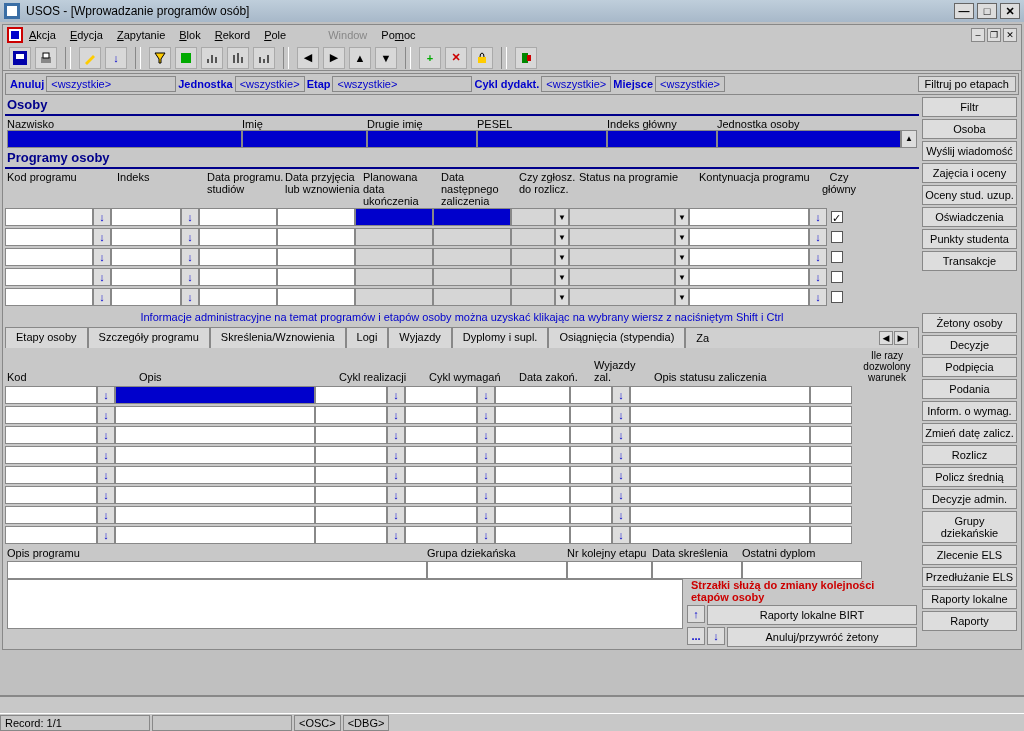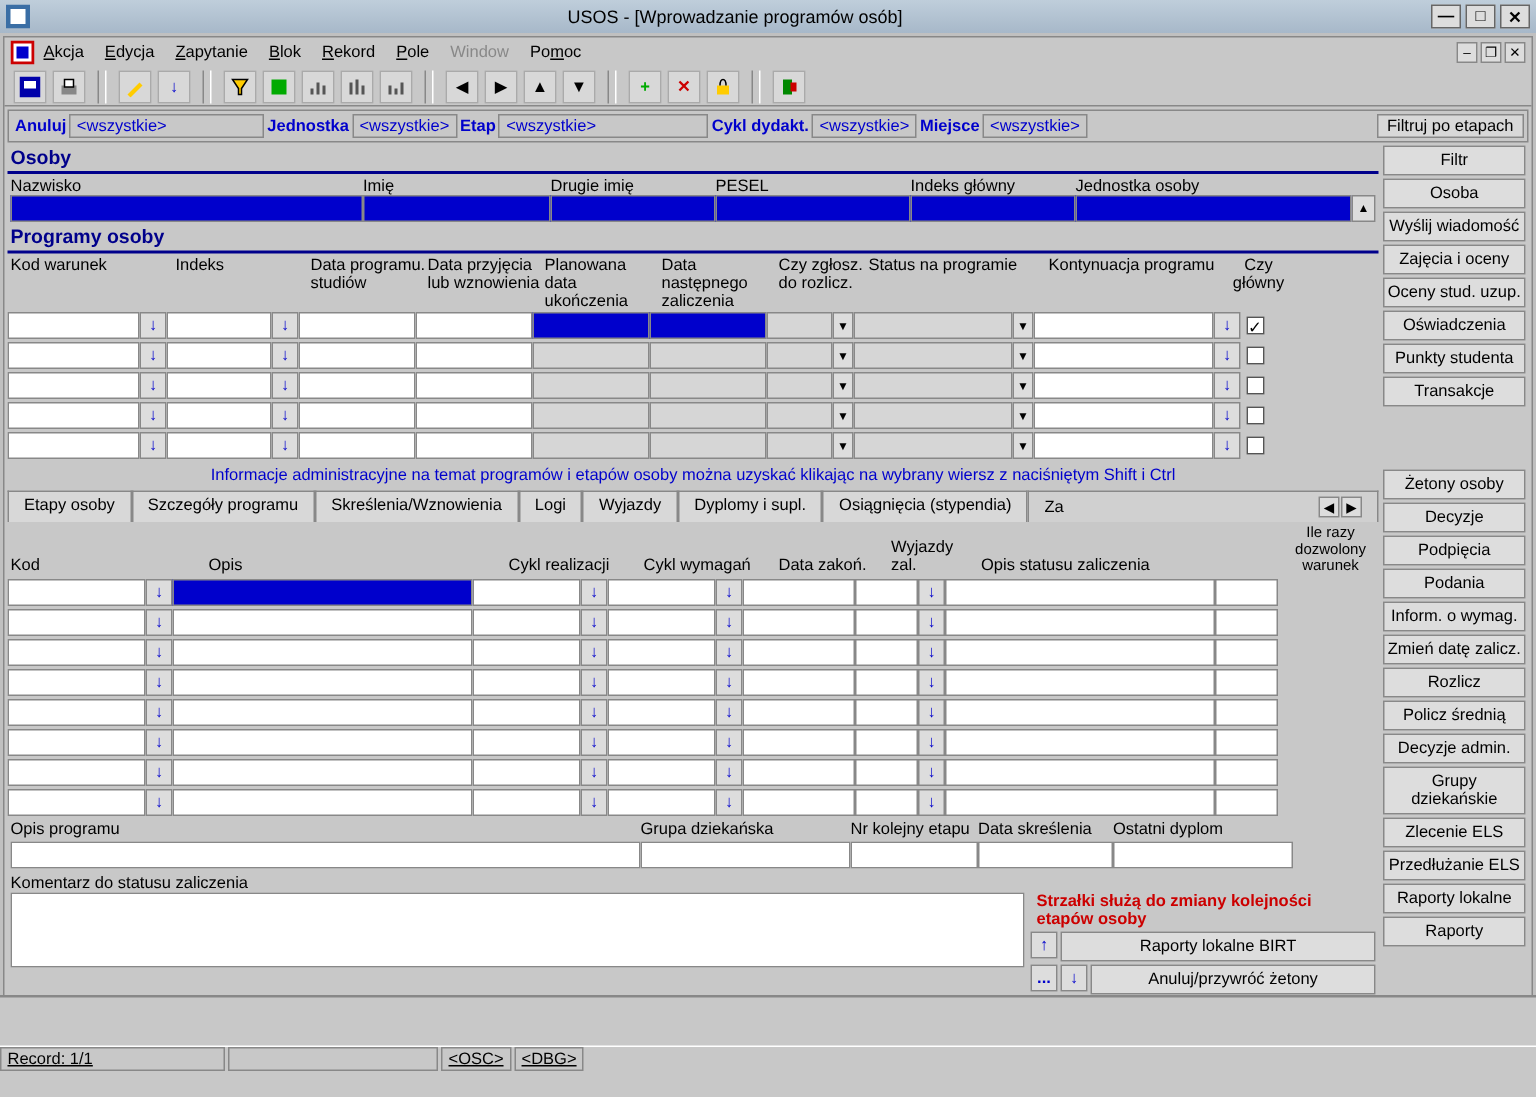--- a/index.html
+++ b/index.html
@@ -1,27 +1,27 @@
 <!DOCTYPE html>
 <html><head>
 <meta charset="utf-8">
 <style>
 * { box-sizing: border-box; margin: 0; padding: 0; font-family: Tahoma, sans-serif; font-size: 11px; }
 body { background: #c0c0c0; width: 1024px; height: 731px; overflow: hidden; }
 .titlebar { display: flex; align-items: center; height: 22px; background: linear-gradient(#bfcedb,#a7b8c9); padding: 0 4px; }
 .titlebar .icon { width: 16px; height: 16px; margin-right: 6px; display:inline-block; }
-.titlebar .title { flex: 1; text-align: center; color: #000; font-size: 12px; }
+.titlebar .title { flex: 1; text-align: left; color: #000; font-size: 12px; }
 .titlebar .wbtns { display: flex; gap: 3px; }
 .wbtn { width: 20px; height: 16px; border: 1px solid #666; background: #ddd; display: flex; align-items: center; justify-content: center; font-weight: bold; font-size: 11px; cursor: pointer; }
 .mdiwin { margin: 2px; border: 1px solid #888; background: #c8c8c8; }
 .mdibar { display: flex; align-items: center; height: 20px; padding: 0 4px; }
 .mdibar .menu { display: flex; gap: 14px; margin-left: 6px;}
 .mdibar .menu span { cursor: pointer; }
 .mdibar .menu span u { text-decoration: underline; }
-.mdibar .disabled { color: #888; }
+.mdibar .disabled { color: #888; margin-left: 28px; }
 .mdibar .right { margin-left: auto; display:flex; gap:2px;}
 .sbtn { width:14px; height:14px; border:1px solid #888; background:#ddd; font-size:9px; display:flex;align-items:center;justify-content:center;cursor:pointer;}
 .toolbar { display: flex; align-items: center; height: 26px; padding: 0 6px; gap: 4px; border-bottom: 1px solid #888; }
 .tbtn { width: 22px; height: 22px; border: 1px solid #aaa; background: #d8d8d8; display:flex;align-items:center;justify-content:center;cursor:pointer;}
 .tsep { width: 6px; height: 22px; border-left: 1px solid #888; border-right: 1px solid #fff; margin: 0 4px;}
 .body { position: relative; padding: 2px; }
 .filters { display:flex; align-items:center; background:#c8c8c8; border:1px solid #888; padding:2px;}
 .filters .lbl { color:#0000cc; font-weight:bold; padding: 0 2px; }
 .filters .val { color:#0000cc; border:1px solid #888; background:#c8c8c8; padding: 1px 4px;  }
 .filters .btn { border:1px solid #888; background:#d8d8d8; padding:1px 6px; margin-left:auto; cursor:pointer;}
@@ -30,21 +30,21 @@
 .field { border:1px solid #888; background:#0000cc; height:18px; }
 .rbtn { display:block; width:100%; border:1px solid #888; background:#ddd; padding:3px 2px; text-align:center; margin-bottom:2px; cursor:pointer;}
 .progrow { display:flex; align-items:center; height:20px; }
 .cell { border:1px solid #888; background:#fff; height:18px; }
 .arrow { width:18px; height:18px; border:1px solid #888; background:#ddd; display:flex; align-items:center; justify-content:center; color:#0000cc; font-weight:bold; cursor:pointer;}
 .gray { background:#d6d6d6; }
 .info { text-align:center; color:#0000cc; padding:4px; font-size:11px;}
 .tabs { display:flex; }
 .tab { border:1px solid #888; background:#d8d8d8; padding:3px 10px; cursor:pointer; border-bottom:none; }
 .tab.last { background:#d0d0d0; flex:1; display:flex; justify-content:space-between; align-items:center;}
-.statrow { display:flex; height:34px; align-items:flex-start; border-top:1px solid #fff;text-decoration:underline;}
+.statrow { display:flex; height:18px; align-items:flex-end; border-top:1px solid #fff;}
 .statrow .seg { border:1px solid #888; padding:0 4px; height:16px; display:flex; align-items:center; margin-right:2px;}
 .checkbox { width:12px; height:12px; border:1px solid #555; background:#fff; display:inline-block;}
 .dropdown { width:14px; height:18px; border:1px solid #888; background:#ddd; display:flex;align-items:center;justify-content:center;cursor:pointer; font-size:8px;}
 .scroll { width:16px; border:1px solid #888; background:#ddd; display:flex; flex-direction:column;}
 .scroll .sb { height:14px; display:flex;align-items:center;justify-content:center; font-size:8px;cursor:pointer;}
 .redtxt { color:#cc0000; font-weight:bold; font-size:11px;}
 .actbtn { border:1px solid #888; background:#ddd; padding:3px 6px; cursor:pointer; }
 svg { display:block; }
 </style>
 </head>
@@ -233,21 +233,21 @@
           <div class="field" style="width:110px"></div>
           <div class="field" style="flex:1"></div>
           <div class="scroll" style="height:18px">
               <div class="sb">▲</div>
             </div>
         </div>
 
         <div class="section-title">Programy osoby</div>
         <div class="rule"></div>
         <div style="display:flex; padding:0 2px; font-size:10px;">
-          <span style="width:110px">Kod warunek</span>
+          <span style="width:110px">Kod programu</span>
           <span style="width:90px">Indeks</span>
           <span style="width:78px">Data programu. studiów</span>
           <span style="width:78px">Data przyjęcia lub wznowienia</span>
           <span style="width:78px">Planowana data ukończenia</span>
           <span style="width:78px">Data następnego zaliczenia</span>
           <span style="width:60px">Czy zgłosz. do rozlicz.</span>
           <span style="width:120px">Status na programie</span>
           <span style="width:120px">Kontynuacja programu</span>
           <span style="width:40px;text-align:center">Czy główny</span>
         </div>
@@ -492,21 +492,20 @@
           <span style="width:90px">Data skreślenia</span>
           <span>Ostatni dyplom</span>
         </div>
         <div style="display:flex; padding:0 2px;">
           <div class="cell" style="width:420px"></div>
           <div class="cell" style="width:140px"></div>
           <div class="cell" style="width:85px"></div>
           <div class="cell" style="width:90px"></div>
           <div class="cell" style="width:120px"></div>
         </div>
-        <div style="padding:4px 2px 0 2px;">Komentarz do statusu zaliczenia</div>
         <div style="display:flex; padding:0 2px; gap:4px;">
           <div class="cell" style="flex:1; height:50px; background:#fff"></div>
           <div style="width:230px;">
             <div class="redtxt" style="text-align:left; padding:0 4px;">Strzałki służą do zmiany kolejności etapów osoby</div>
             <div style="display:flex; gap:2px; margin-top:2px;">
               <div class="arrow">↑</div>
               <div class="actbtn" style="flex:1;text-align:center">Raporty lokalne BIRT</div>
             </div>
             <div style="display:flex; gap:2px; margin-top:2px;">
               <div class="arrow" style="background:#ddd">...</div>

